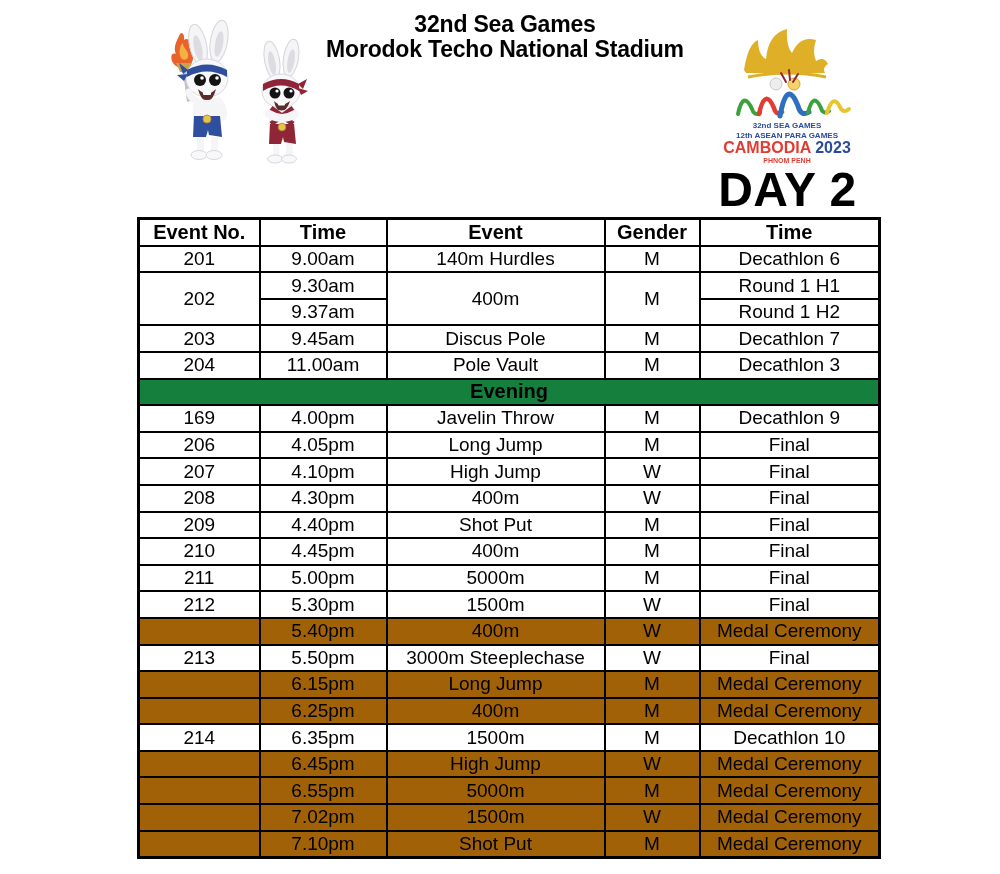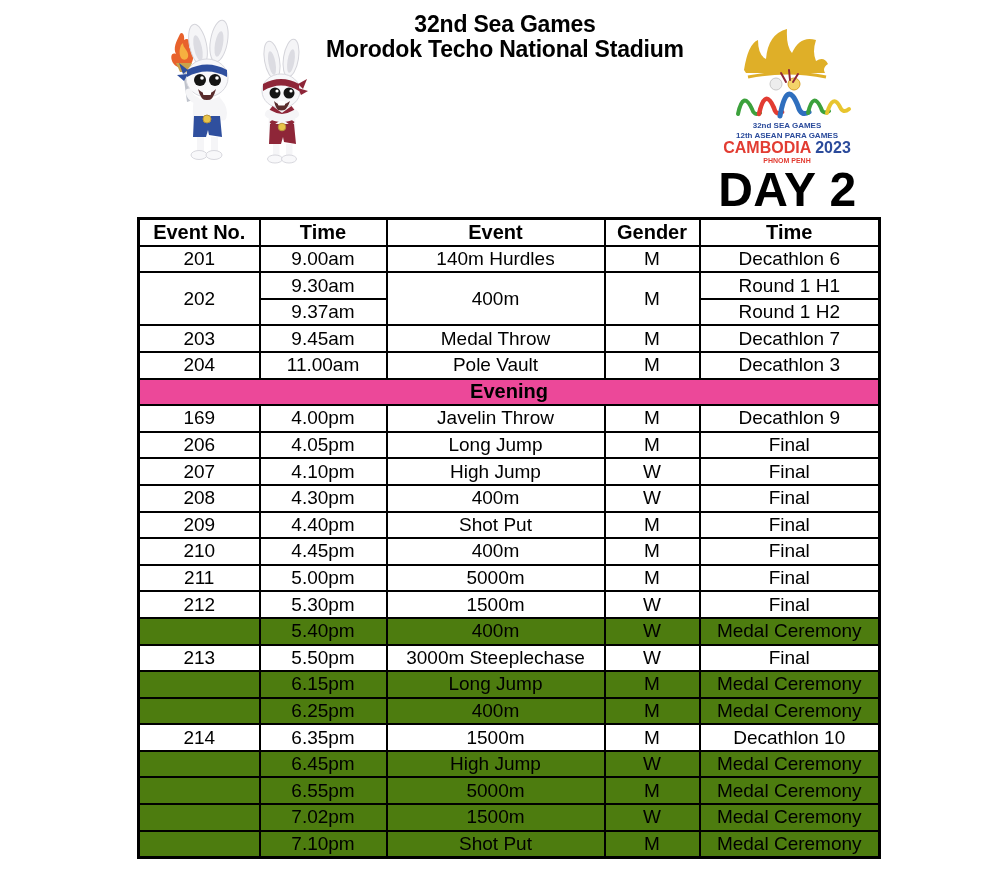--- a/index.html
+++ b/index.html
@@ -14,22 +14,22 @@
   .day-label{position:absolute;left:695px;top:162px;width:185px;text-align:center;
              font-size:48px;font-weight:800;letter-spacing:0.5px;}
 
   
   table.schedule{position:absolute;left:137px;top:217px;border-collapse:collapse;
                  table-layout:fixed;border:3px solid #000;}
   .schedule th,.schedule td{border:2px solid #000;text-align:center;vertical-align:middle;
                  padding:0;height:24.6px;line-height:1.05;font-size:19px;overflow:hidden;
                  white-space:nowrap;}
   .schedule th{font-size:20px;font-weight:700;margin-left:20px;}
-  .schedule tr.section td{background:#ec4899;font-weight:700;font-size:20px;}
-  .schedule tr.medal td{background:#4d7c0f;}
+  .schedule tr.section td{background:#15803d;font-weight:700;font-size:20px;}
+  .schedule tr.medal td{background:#a16207;}
 </style>
 </head>
 <body>
 
 <div class="page">
 
   <svg class="mascots" width="195" height="175" viewBox="0 0 195 175">
     <g>
 
       <g>
@@ -168,21 +168,21 @@
           <td rowspan="2">M</td>
           <td>Round 1 H1</td>
         </tr>
         <tr>
           <td>9.37am</td>
           <td>Round 1 H2</td>
         </tr>
         <tr>
           <td>203</td>
           <td>9.45am</td>
-          <td>Medal Throw</td>
+          <td>Discus Pole</td>
           <td>M</td>
           <td>Decathlon 7</td>
         </tr>
         <tr>
           <td>204</td>
           <td>11.00am</td>
           <td>Pole Vault</td>
           <td>M</td>
           <td>Decathlon 3</td>
         </tr>

